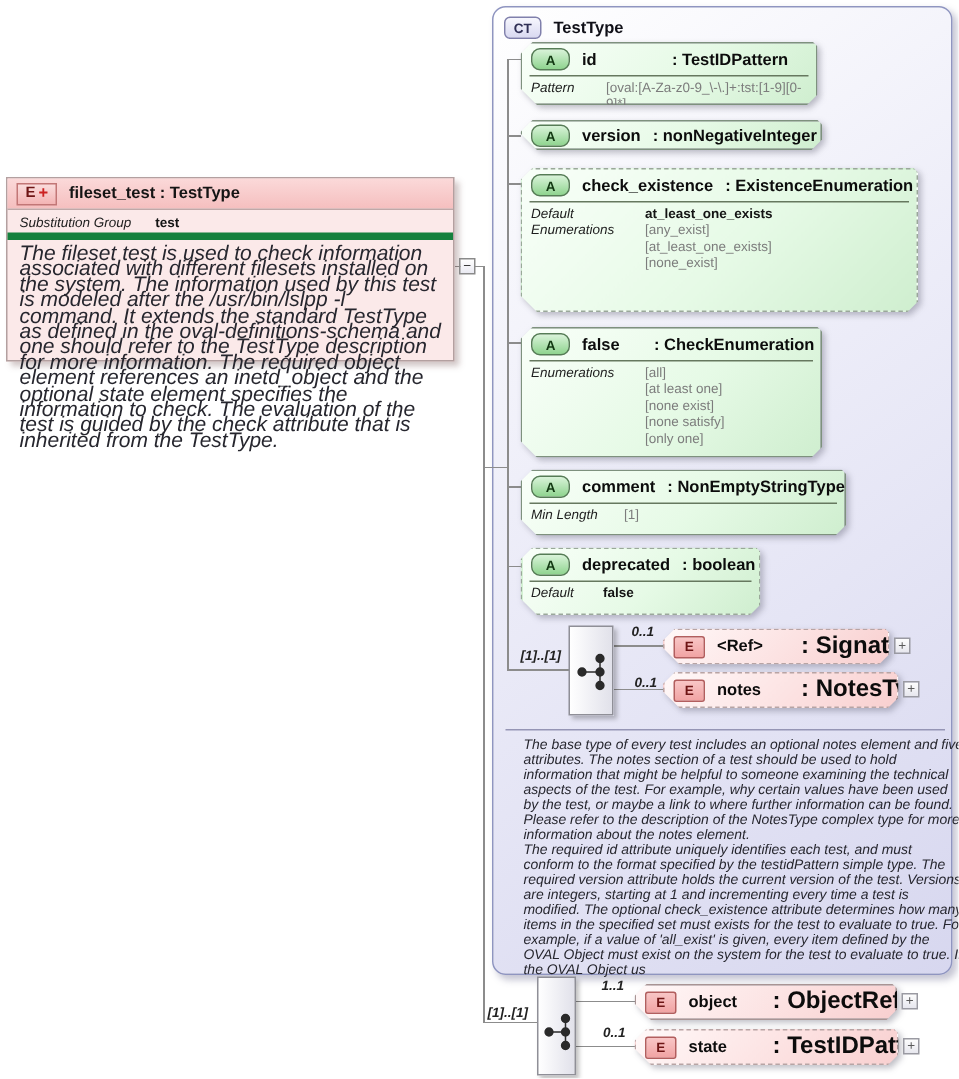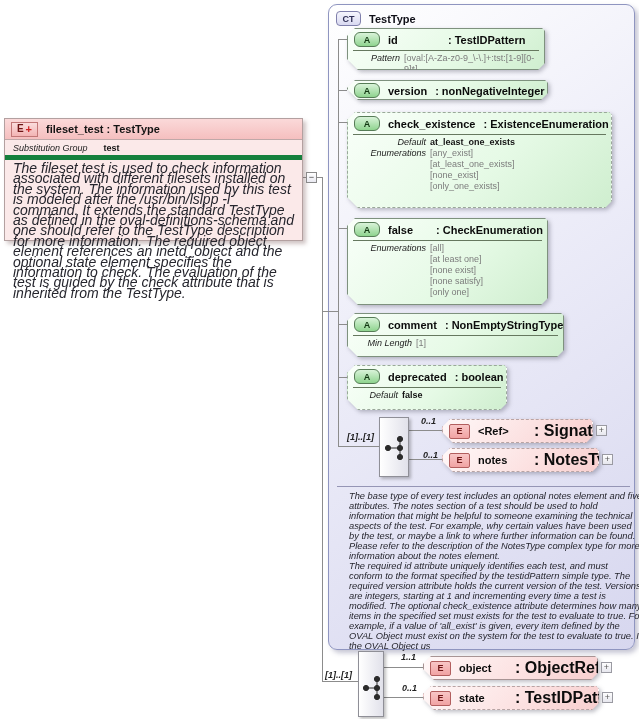--- a/index.html
+++ b/index.html
@@ -38,21 +38,21 @@
 
   .attr-head{display:flex;align-items:center;gap:8px;padding:3px 5px 2px 6px;white-space:nowrap;}
   .badge-a{width:24px;height:13px;flex:0 0 24px;border-radius:6px;border:1px solid #567c56;
            background:linear-gradient(#d9f3d9,#8fd48f);color:#123812;
            font-size:9px;font-weight:bold;display:flex;align-items:center;justify-content:center;}
   .attr-name{font-weight:bold;font-size:11px;color:#0c0c0c;}
   .attr-type{font-weight:bold;font-size:11px;color:#0c0c0c;}
   .hsep{border-top:1px solid #66785f;margin:1px 5px 0 5px;}
   .props{display:grid;grid-template-columns:var(--labw,60px) 1fr;column-gap:4px;
          padding:2px 5px 2px 6px;font-size:9px;line-height:11px;}
-  .plabel{font-style:italic;color:#1d1d1d;text-align:right;}
+  .plabel{font-style:italic;color:#1d1d1d;}
   .pval{color:#7c7c7c;}
   .pval.strong{color:#141414;font-weight:bold;}
   .enumlist span{display:block;color:#7c7c7c;}
 
   .el-head{display:flex;align-items:center;gap:8px;padding:0 5px 0 6px;height:100%;white-space:nowrap;}
   .badge-e{width:19px;height:13px;flex:0 0 19px;border:1px solid #b25e5e;border-radius:2px;
            background:linear-gradient(#f8c6c6,#f1a3a3);color:#6e1515;
            font-size:9px;font-weight:bold;display:flex;align-items:center;justify-content:center;}
   .el-name{font-weight:bold;font-size:11px;color:#0c0c0c;min-width:48px;}
   .el-type{font-weight:bold;font-size:16px;color:#0c0c0c;}
@@ -185,21 +185,20 @@
       </div>
       <div class="hsep"></div>
       <div class="props" style="--labw:72px;">
         <span class="plabel">Default</span>
         <span class="pval strong">at_least_one_exists</span>
         <span class="plabel">Enumerations</span>
         <span class="enumlist">
           <span>[any_exist]</span>
           <span>[at_least_one_exists]</span>
           <span>[none_exist]</span>
-          <span>[only_one_exists]</span>
         </span>
       </div>
     </div>
   </div>
 
   <div class="nbox green" style="left:347px;top:218px;width:201px;height:87px;">
     <div class="nbox-in">
       <div class="attr-head">
         <span class="badge-a">A</span>
         <span class="attr-name" style="min-width:40px;">false</span>

